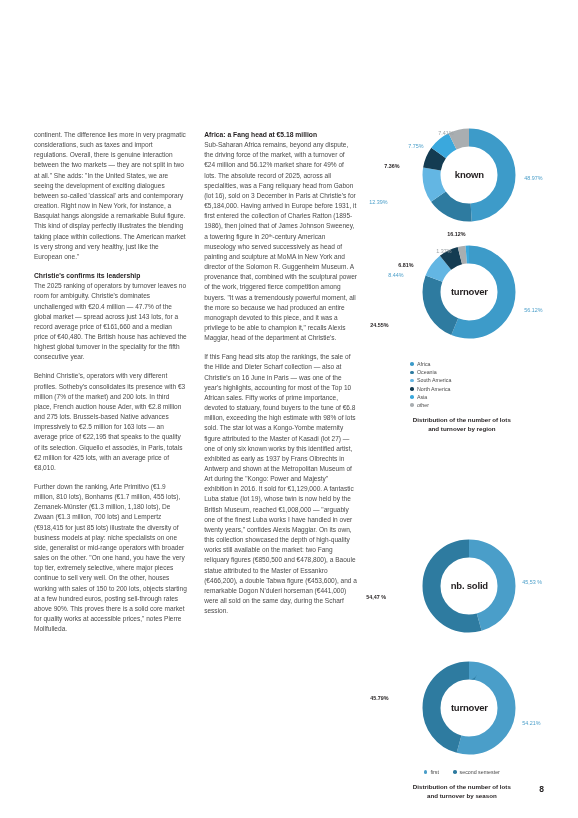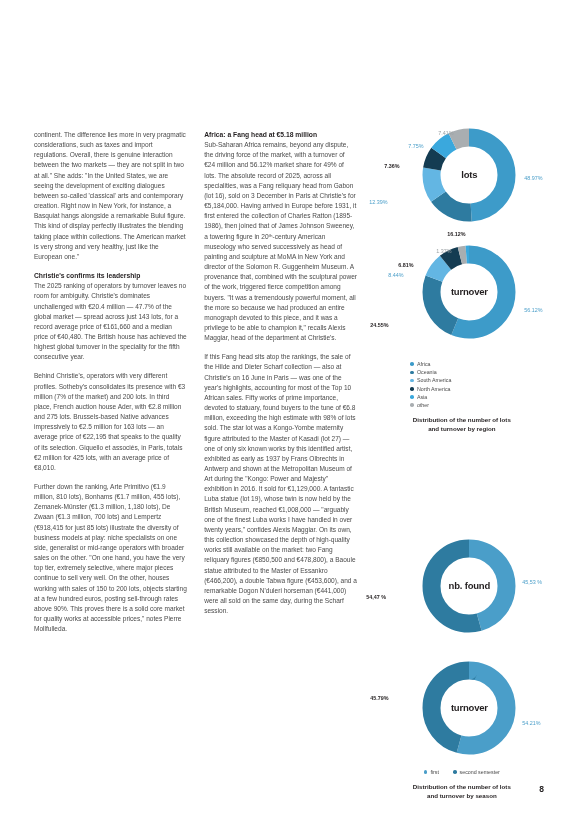--- a/index.html
+++ b/index.html
@@ -162,21 +162,21 @@
 
               <g transform="rotate(-90 50 50)">
                 <circle cx="50" cy="50" r="37.5" fill="none" stroke="#3d9bc9" stroke-width="18" stroke-dasharray="115.38 120.24" stroke-dashoffset="0"></circle>
                 <circle cx="50" cy="50" r="37.5" fill="none" stroke="#2e7ba0" stroke-width="18" stroke-dasharray="37.98 197.64" stroke-dashoffset="-115.38"></circle>
                 <circle cx="50" cy="50" r="37.5" fill="none" stroke="#63b6e3" stroke-width="18" stroke-dasharray="29.19 206.43" stroke-dashoffset="-153.36"></circle>
                 <circle cx="50" cy="50" r="37.5" fill="none" stroke="#143c52" stroke-width="18" stroke-dasharray="17.34 218.28" stroke-dashoffset="-182.55"></circle>
                 <circle cx="50" cy="50" r="37.5" fill="none" stroke="#3aa8dd" stroke-width="18" stroke-dasharray="18.26 217.36" stroke-dashoffset="-199.89"></circle>
                 <circle cx="50" cy="50" r="37.5" fill="none" stroke="#a9aeb1" stroke-width="18" stroke-dasharray="17.46 218.16" stroke-dashoffset="-218.15"></circle>
               </g>
             </svg>
-            <div class="donut-center">lots</div>
+            <div class="donut-center">known</div>
           </div>
 
           <span class="lbl plain" style="left:150px;top:48px;color:#4a9ec9;">48.97%</span>
           <span class="lbl" style="left:73px;top:104px;color:#231f20;">16.12%</span>
           <span class="lbl plain" style="left:-5px;top:72px;color:#4a9ec9;">12.39%</span>
           <span class="lbl" style="left:10px;top:36px;color:#231f20;">7.36%</span>
           <span class="lbl plain" style="left:34px;top:16px;color:#4a9ec9;">7.75%</span>
           <span class="lbl plain" style="left:64px;top:3px;color:#9aa0a3;">7.41%</span>
         </div>
 
@@ -238,21 +238,21 @@
       <div class="chart-block" style="top:406px;">
 
         <div class="donut-wrap" style="height:118px;">
           <div class="donut" style="width:100px;height:100px;margin-left:45px;">
             <svg viewBox="0 0 100 100" width="100" height="100">
               <g transform="rotate(-90 50 50)">
                 <circle cx="50" cy="50" r="37.5" fill="none" stroke="#4a9ec9" stroke-width="18" stroke-dasharray="107.28 128.34" stroke-dashoffset="0"></circle>
                 <circle cx="50" cy="50" r="37.5" fill="none" stroke="#2e7ba0" stroke-width="18" stroke-dasharray="128.34 107.28" stroke-dashoffset="-107.28"></circle>
               </g>
             </svg>
-            <div class="donut-center">nb. found</div>
+            <div class="donut-center">nb. solid</div>
           </div>
           <span class="lbl plain" style="left:148px;top:41px;color:#4a9ec9;">45,53 %</span>
           <span class="lbl" style="left:-8px;top:56px;color:#231f20;">54,47 %</span>
         </div>
 
         <div class="donut-wrap" style="height:110px;margin-top:4px;">
           <div class="donut" style="width:100px;height:100px;margin-left:45px;">
             <svg viewBox="0 0 100 100" width="100" height="100">
               <g transform="rotate(-90 50 50)">
                 <circle cx="50" cy="50" r="37.5" fill="none" stroke="#4a9ec9" stroke-width="18" stroke-dasharray="127.73 107.89" stroke-dashoffset="0"></circle>

